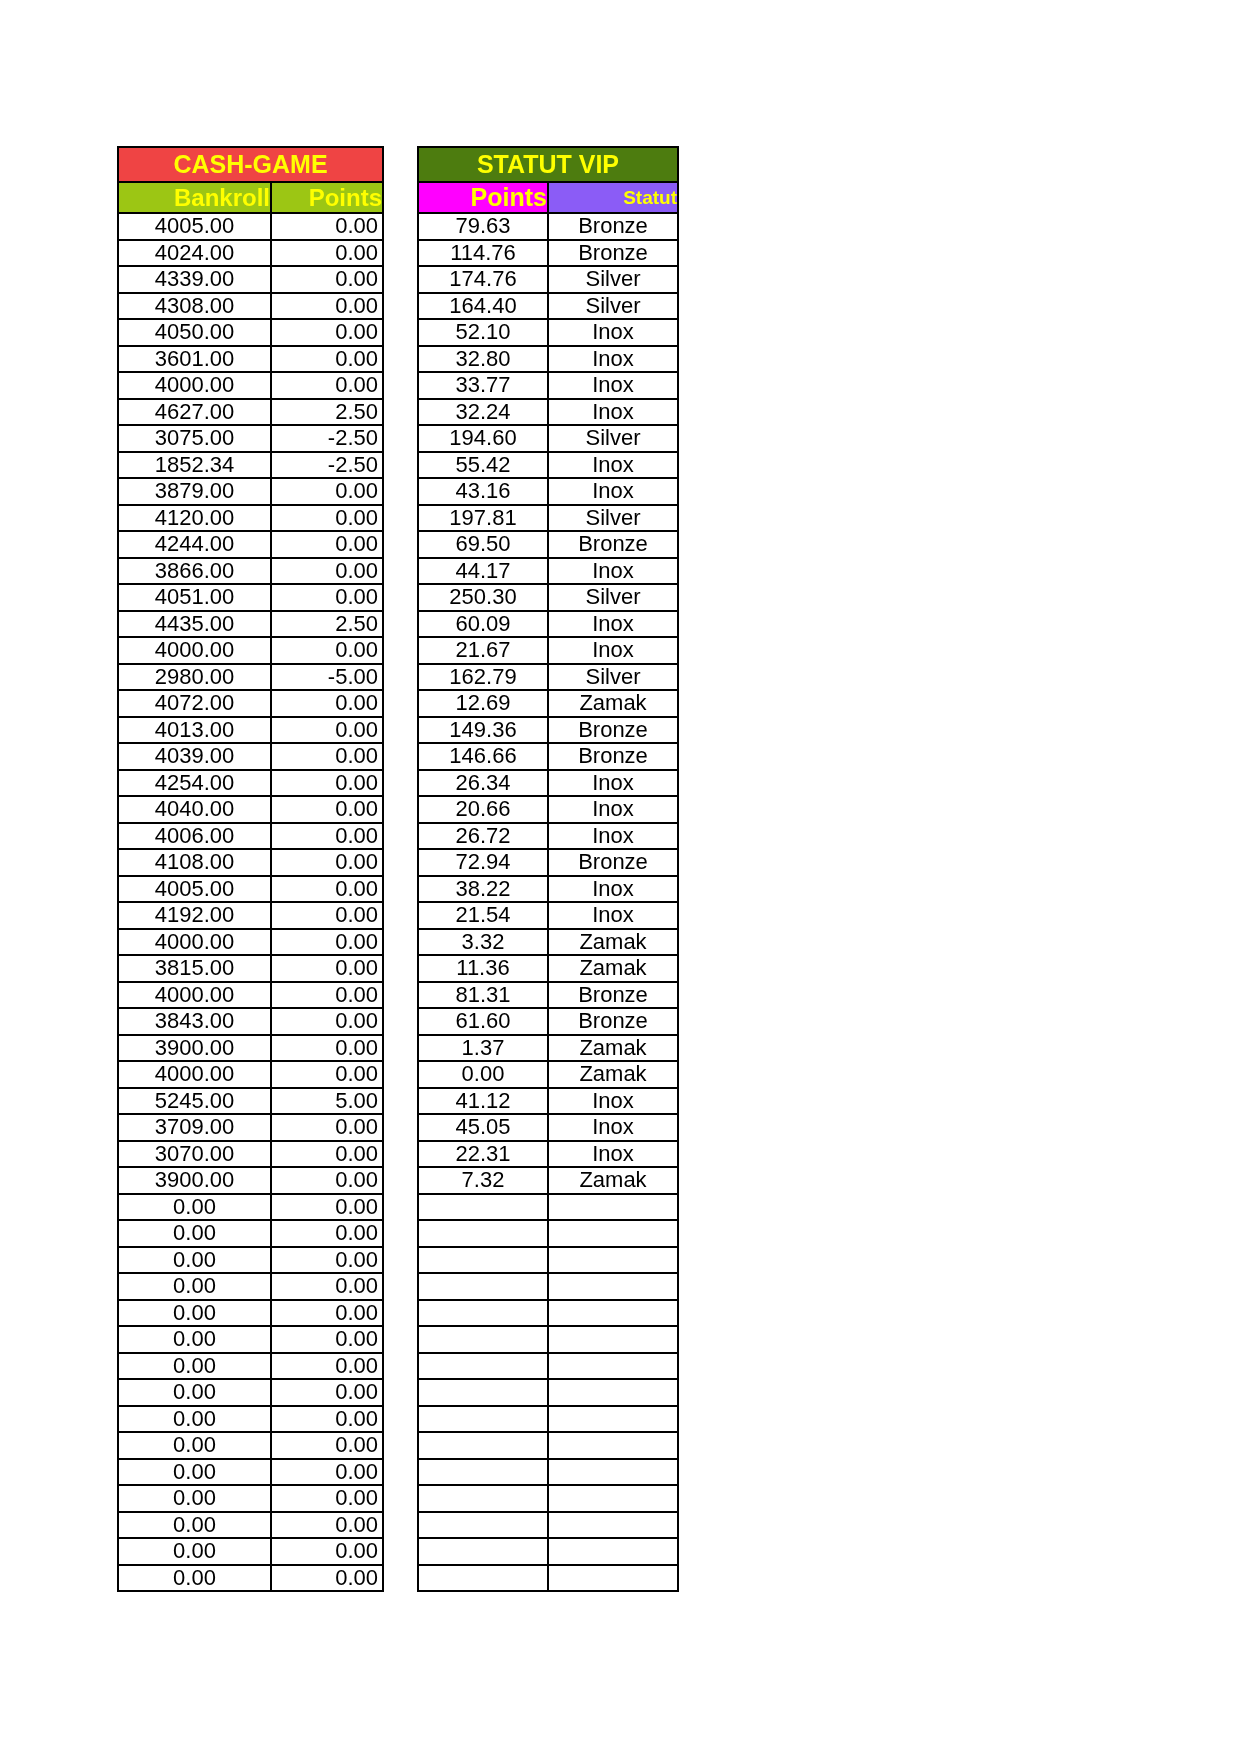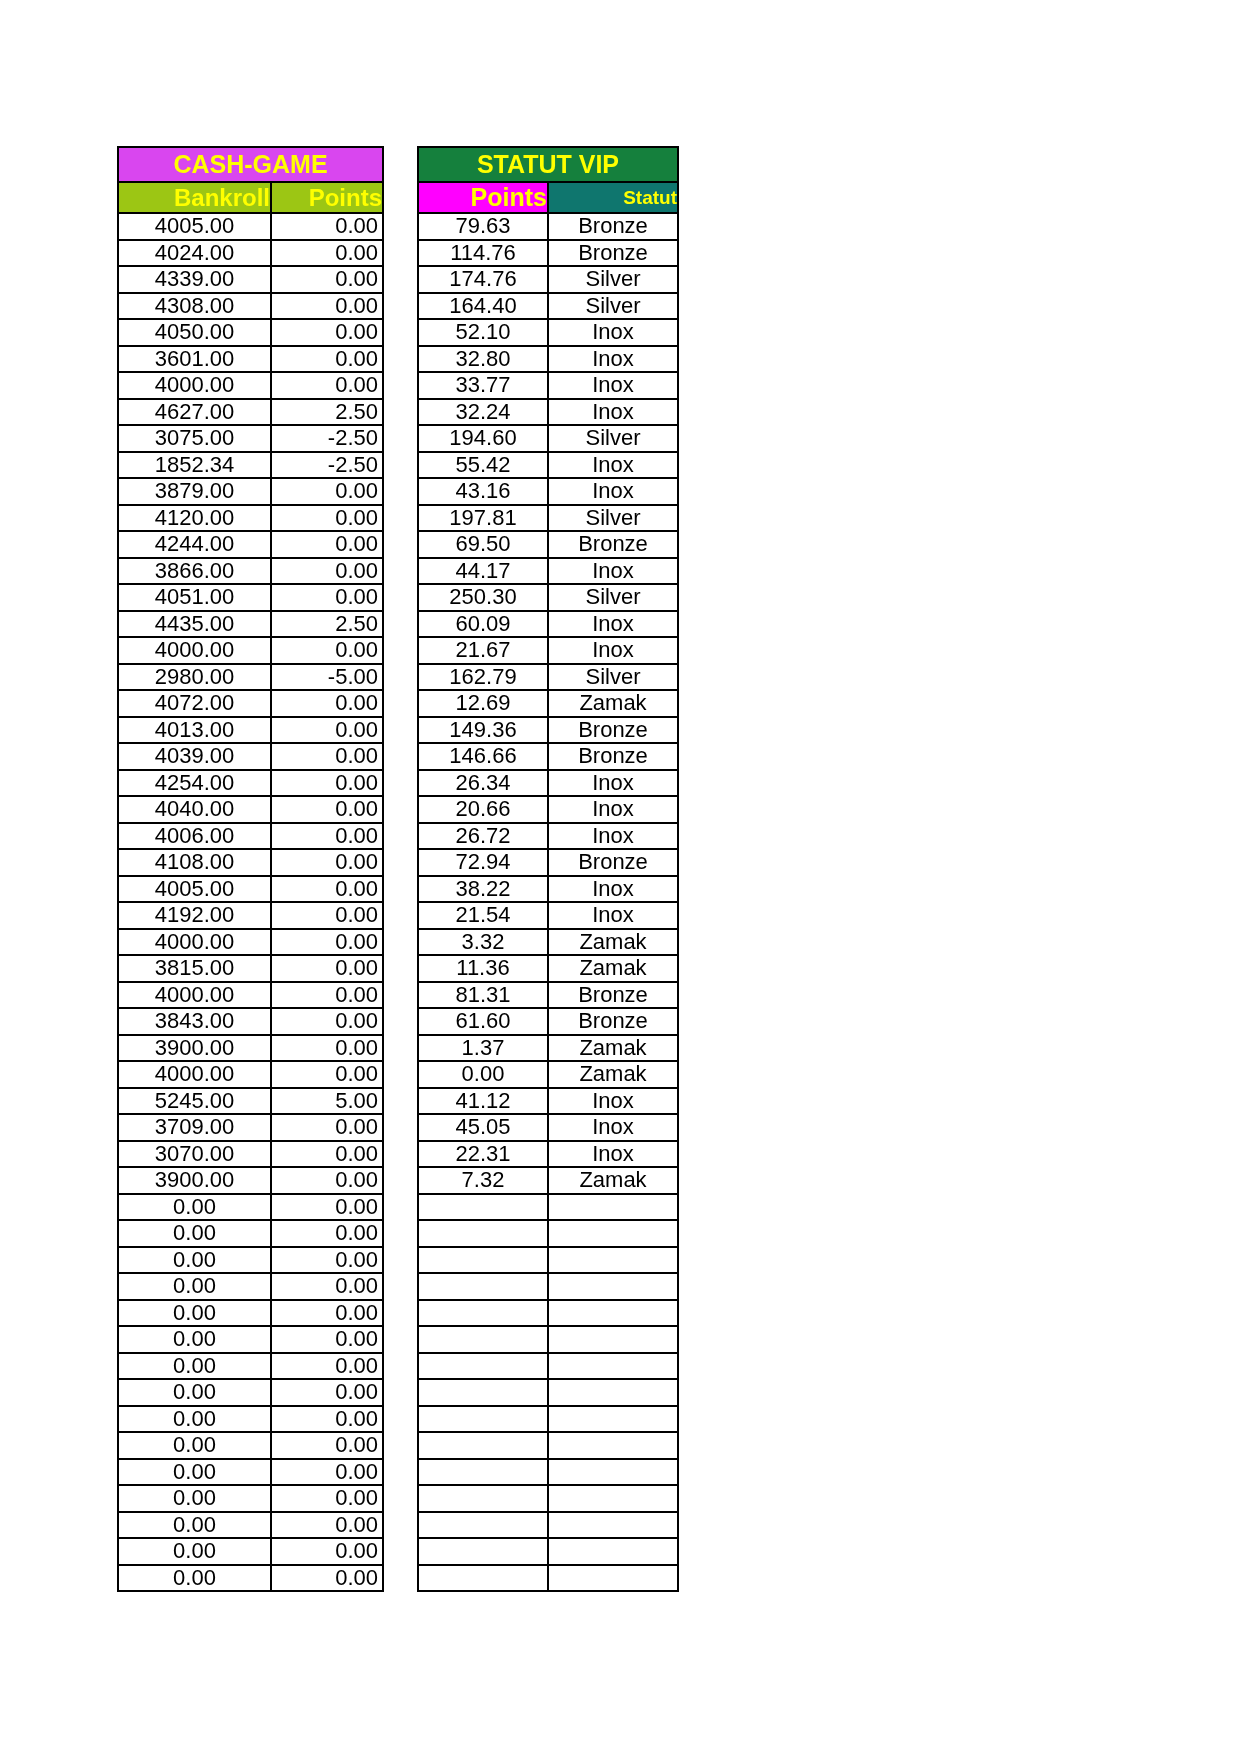--- a/index.html
+++ b/index.html
@@ -65,21 +65,21 @@
 
 <div class="sheet">
 
   <table class="cash-game">
     <colgroup>
       <col style="width:153px">
       <col style="width:112px">
     </colgroup>
     <thead>
       <tr>
-        <th colspan="2" class="table-title" id="cash-title" style="background: #d946ef; color: rgb(255, 255, 0);">CASH-GAME</th>
+        <th colspan="2" class="table-title" id="cash-title" style="background: #ef4444; color: rgb(255, 255, 0);">CASH-GAME</th>
       </tr>
       <tr>
         <th class="col-head" id="cash-col-0" style="background: rgb(156, 198, 20); color: rgb(255, 255, 0);">Bankroll</th>
         <th class="col-head" id="cash-col-1" style="background: rgb(156, 198, 20); color: rgb(255, 255, 0);">Points</th>
       </tr>
     </thead>
     <tbody id="cash-body">
         <tr>
           <td class="center">4005.00</td>
           <td class="right">0.00</td>
@@ -291,25 +291,25 @@
       </tbody>
   </table>
 
   <table class="statut-vip">
     <colgroup>
       <col style="width:130px">
       <col style="width:130px">
     </colgroup>
     <thead>
       <tr>
-        <th colspan="2" class="table-title" id="vip-title" style="background: #15803d; color: rgb(255, 255, 0);">STATUT VIP</th>
+        <th colspan="2" class="table-title" id="vip-title" style="background: #4d7c0f; color: rgb(255, 255, 0);">STATUT VIP</th>
       </tr>
       <tr>
         <th class="col-head big" id="vip-col-0" style="background: rgb(255, 0, 255); color: rgb(255, 255, 0);">Points</th>
-        <th class="col-head small" id="vip-col-1" style="background: #0f766e; color: rgb(255, 255, 0);">Statut</th>
+        <th class="col-head small" id="vip-col-1" style="background: #8b5cf6; color: rgb(255, 255, 0);">Statut</th>
       </tr>
     </thead>
     <tbody id="vip-body">
         <tr>
           <td class="center">79.63</td>
           <td class="center">Bronze</td>
         </tr>
         <tr>
           <td class="center">114.76</td>
           <td class="center">Bronze</td>

